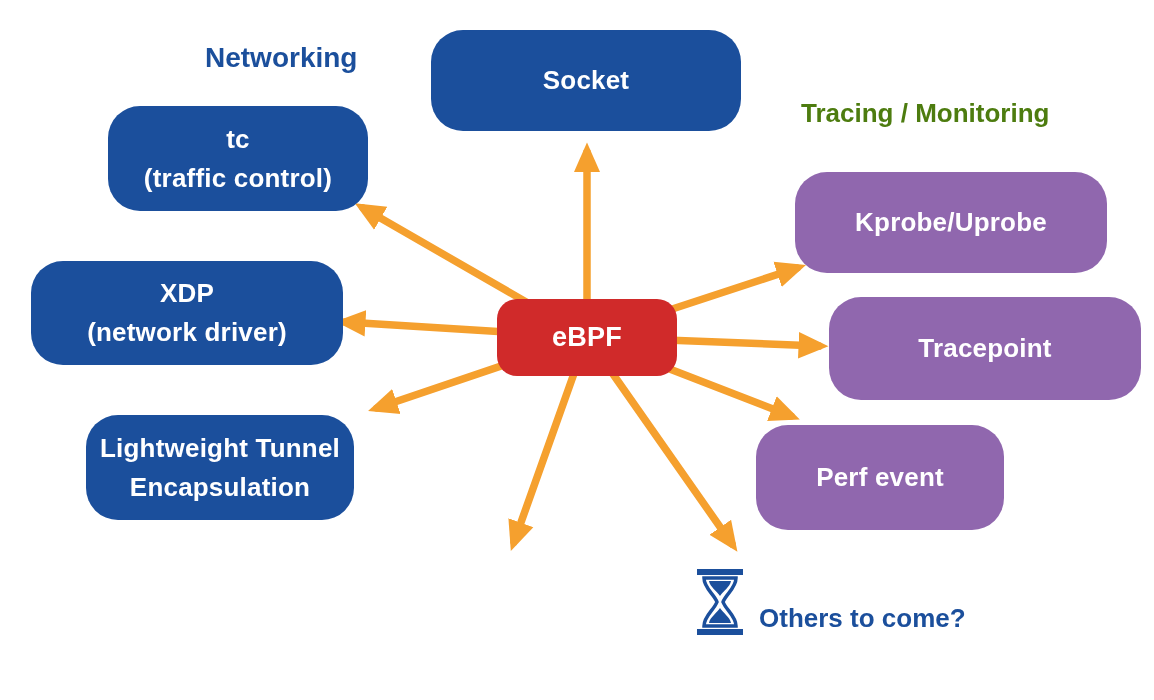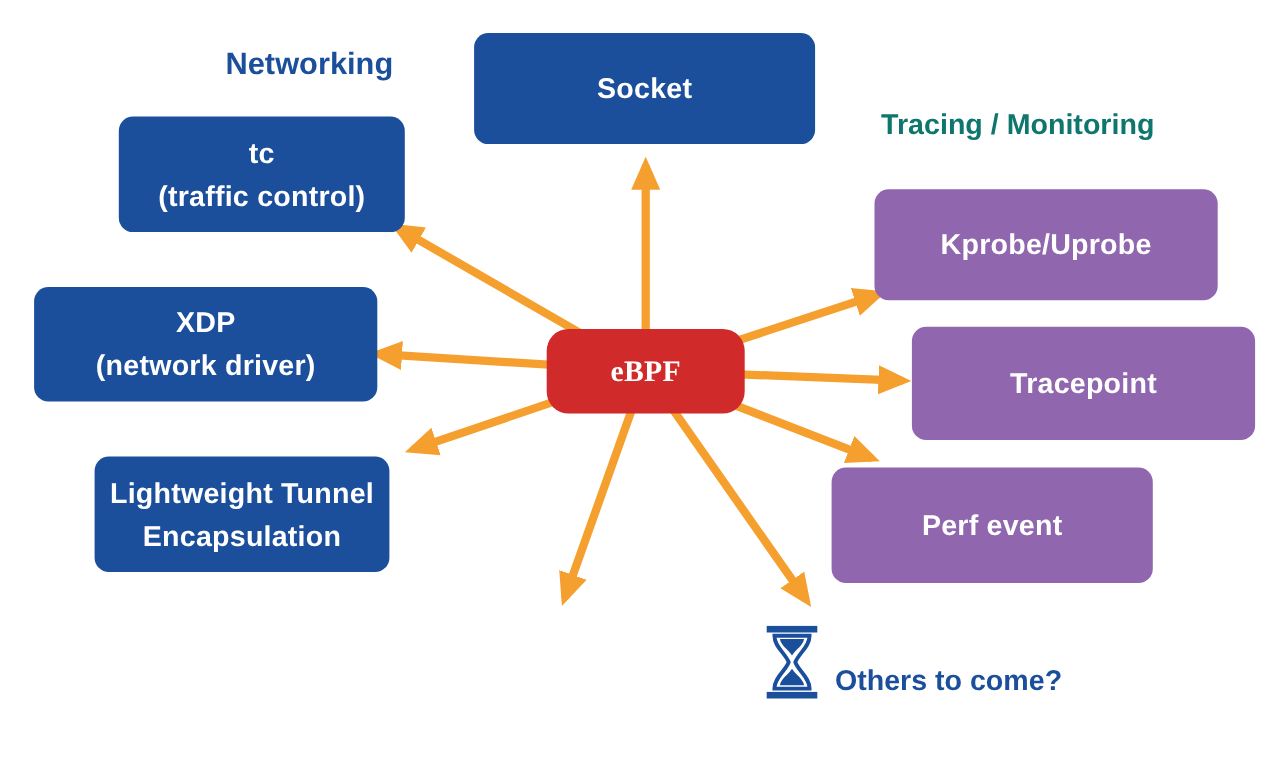--- a/index.html
+++ b/index.html
@@ -10,21 +10,21 @@
     width: 1154px;
     height: 700px;
     background: #ffffff;
     overflow: hidden;
     margin-left: 11px;
   }
   .arrows { position: absolute; left: 0; top: 0; z-index: 1; }
   .node {
     position: absolute;
     z-index: 2;
-    border-radius: 13px;
+    border-radius: 32px;
     color: #ffffff;
     font-weight: 700;
     display: flex;
     flex-direction: column;
     align-items: center;
     justify-content: center;
     text-align: center;
     line-height: 1.5;
     font-size: 26px;
     letter-spacing: 0.2px;
@@ -33,21 +33,21 @@
   .node.purple { background: #9067ae; }
   .node.green  { background: #6b9a3e; }
   .node.red    { background: #d02a2a; border-radius: 20px; font-size: 27px; }
   .seclabel {
     position: absolute;
     z-index: 2;
     font-weight: 700;
     white-space: nowrap;
   }
   .seclabel.blue   { color: #1b4f9c; font-size: 28px; }
-  .seclabel.purple { color: #0f766e; font-size: 26px; }
+  .seclabel.purple { color: #4d7c0f; font-size: 26px; }
   .others-group {
     position: absolute;
     z-index: 2;
     display: flex;
     align-items: flex-end;
     gap: 14px;
   }
   .others-text {
     color: #1b4f9c;
     font-weight: 700;
@@ -105,34 +105,34 @@
 
   <div class="node purple" style="left:784px; top:172px; width:312px; height:101px;">
     <span>Kprobe/Uprobe</span>
   </div>
 
   <div class="node blue" style="left:20px; top:261px; width:312px; height:104px;">
     <span>XDP</span>
     <span>(network driver)</span>
   </div>
 
-  <div class="node red" style="left:486px; top:299px; width:180px; height:77px;font-family:Liberation Serif, serif;">
+  <div class="node red" style="left:486px; top:299px; width:180px; height:77px;">
     <span>eBPF</span>
   </div>
 
   <div class="node purple" style="left:818px; top:297px; width:312px; height:103px;">
     <span>Tracepoint</span>
   </div>
 
   <div class="node blue" style="left:75px; top:415px; width:268px; height:105px;">
     <span>Lightweight Tunnel</span>
     <span>Encapsulation</span>
   </div>
 
-  <div class="node purple" style="left:745px; top:425px; width:292px; height:105px;">
+  <div class="node purple" style="left:745px; top:425px; width:248px; height:105px;">
     <span>Perf event</span>
   </div>
 
 
   <div class="others-group" style="left:684px; top:568px;">
     <svg width="50" height="68" viewBox="0 0 50 68">
       <rect x="2" y="1" width="46" height="6" fill="#1b4f9c"></rect>
       <rect x="2" y="61" width="46" height="6" fill="#1b4f9c"></rect>
       <path d="M9 10 H41 C41 20 31 26 28 34 C31 42 41 48 41 58 H9 C9 48 19 42 22 34 C19 26 9 20 9 10 Z" fill="none" stroke="#1b4f9c" stroke-width="3.5"></path>
       <path d="M14 13 H36 C35 19 28 23 25 28 C22 23 15 19 14 13 Z" fill="#1b4f9c"></path>

